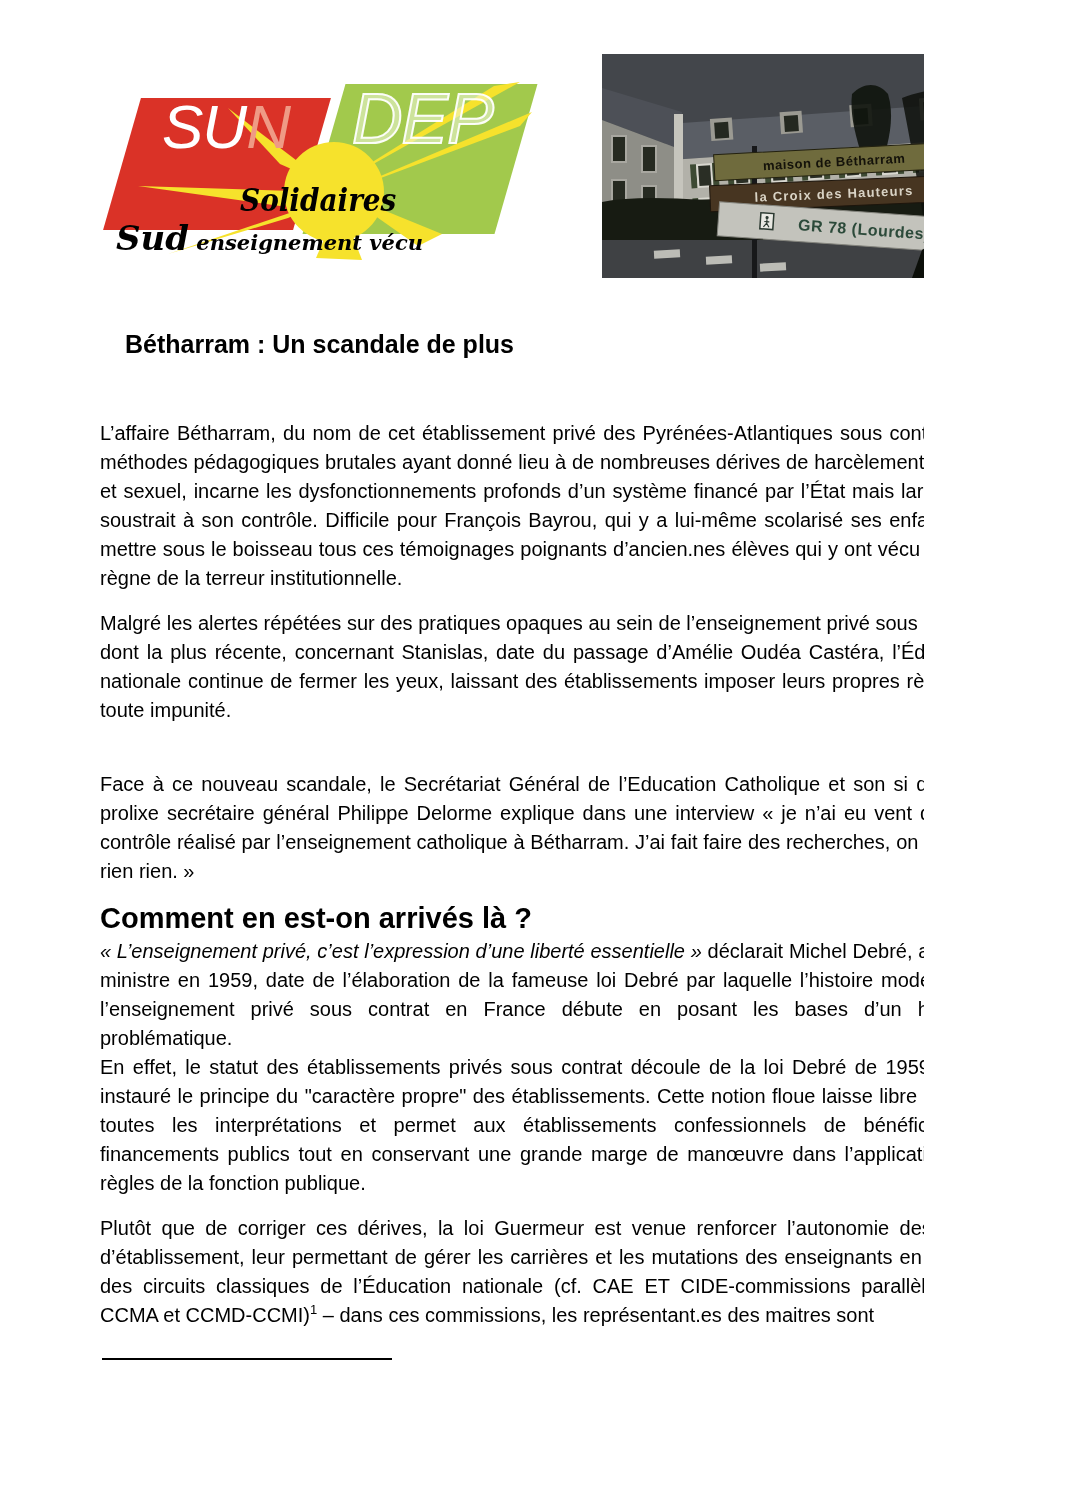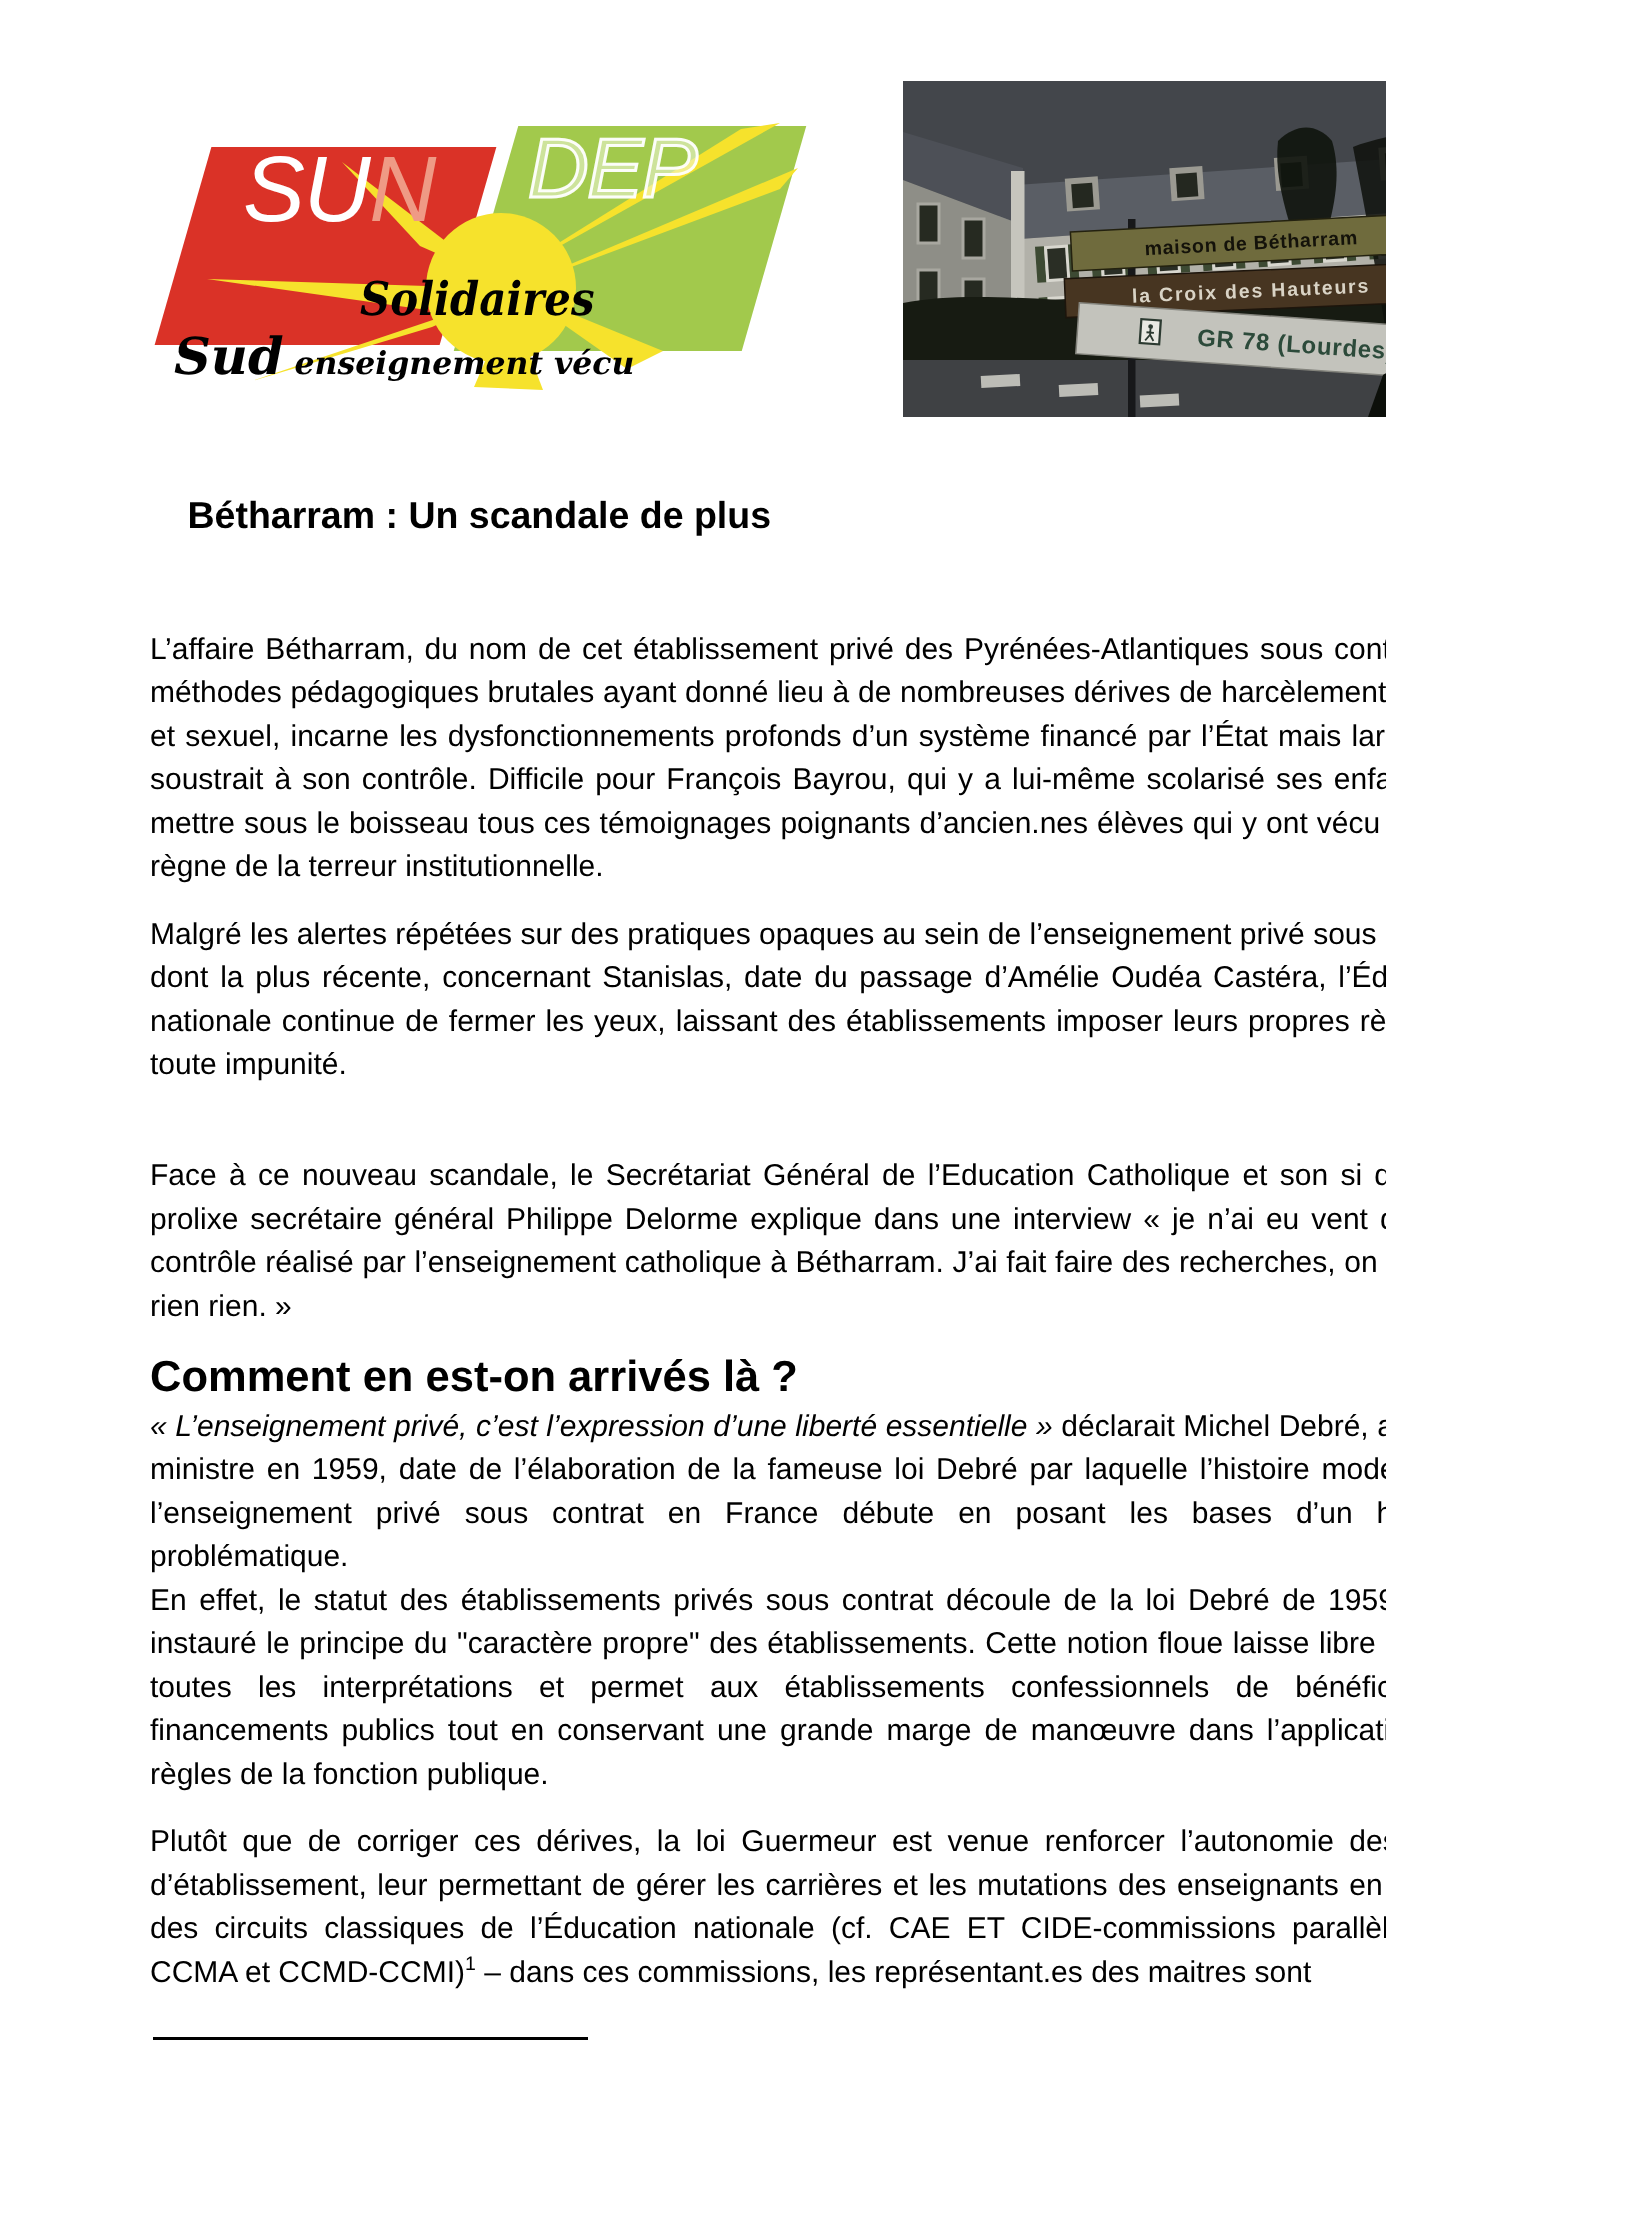--- a/index.html
+++ b/index.html
@@ -8,21 +8,21 @@
 
   
   .logo{position:absolute;left:112px;top:82px;width:460px;height:180px;}
   .panel{position:absolute;transform:skewX(-16deg);}
   .panel-red{left:10px;top:16px;width:190px;height:132px;background:#da3227;}
   .panel-green{left:212px;top:2px;width:192px;height:150px;background:#a2c94c;}
   .sunsvg{position:absolute;left:0;top:0;width:460px;height:180px;}
   .logo-sun-text{position:absolute;left:50px;top:14px;font-size:62px;font-style:italic;
     line-height:1;letter-spacing:-1px;color:#fff;}
   .logo-sun-text .n{color:#ef9a85;}
-  .logo-dep-text{position:absolute;left:240px;top:2px;font-size:56px;font-style:italic;
+  .logo-dep-text{position:absolute;left:240px;top:2px;font-size:70px;font-style:italic;
     line-height:1;letter-spacing:-1px;color:rgba(240,248,220,.55);
     -webkit-text-stroke:2px rgba(255,255,255,.95);}
   .solidaires{position:absolute;left:128px;top:100px;font-family:"DejaVu Serif",serif;
     font-weight:bold;font-style:italic;font-size:31px;transform:scaleX(.9);transform-origin:left;}
   .tagline{position:absolute;left:116px;top:218px;font-family:"DejaVu Serif",serif;
     font-weight:bold;font-style:italic;white-space:nowrap;}
   .tagline .sud{font-size:34px;}
   .tagline .rest{font-size:21px;}
 
   

